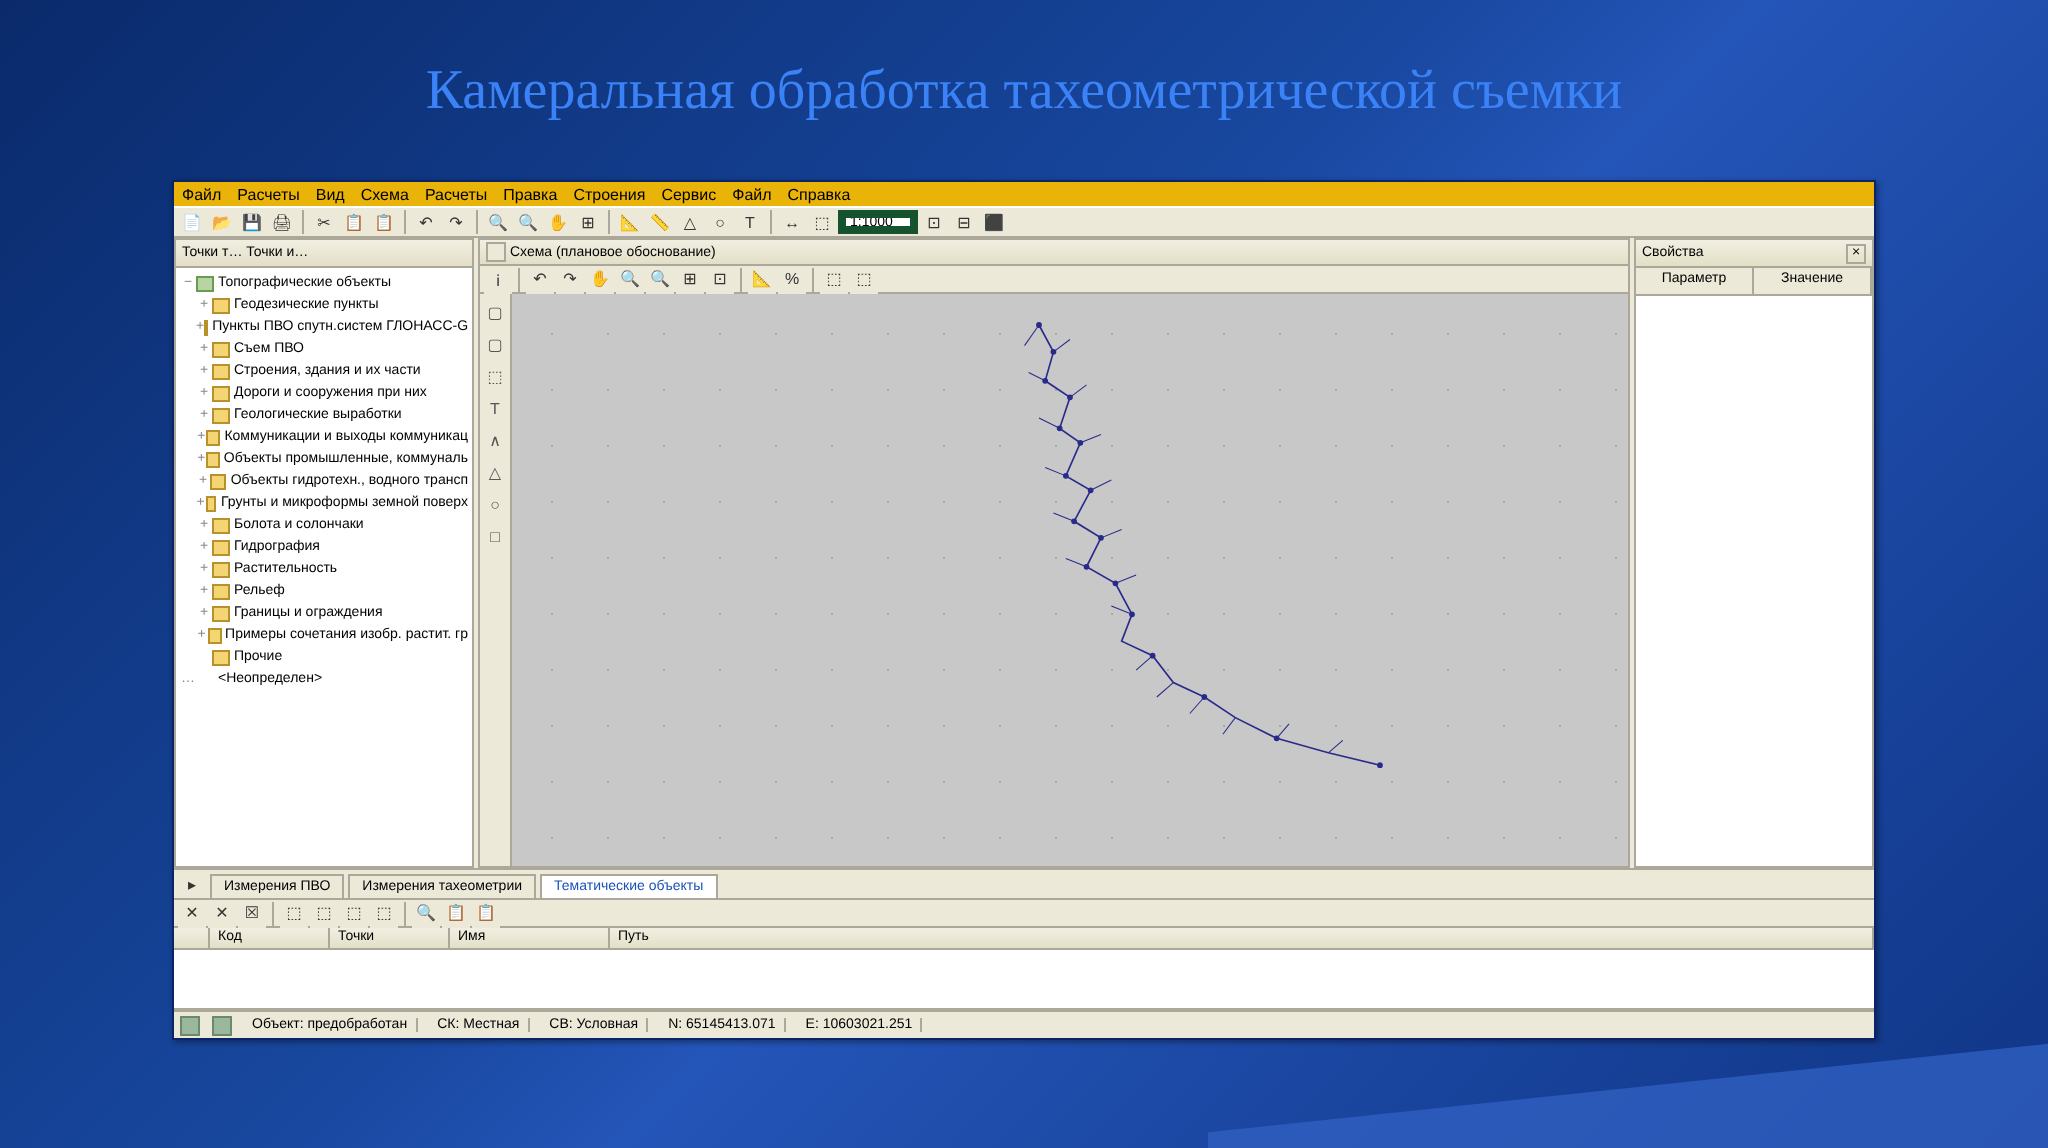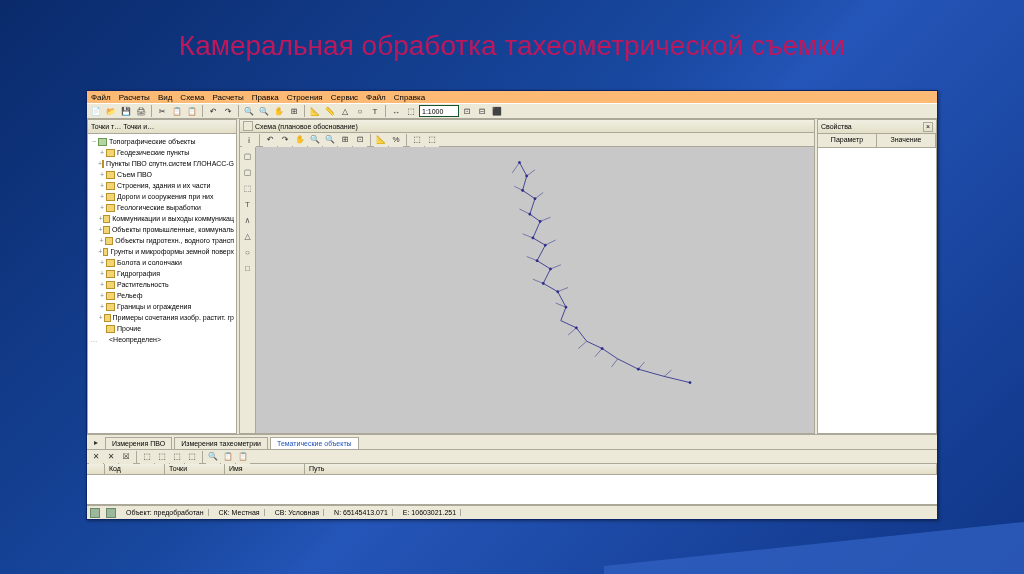--- a/index.html
+++ b/index.html
@@ -1,29 +1,29 @@
 <!DOCTYPE html>
 <html><head>
 <meta charset="utf-8">
 <style>
 * { margin:0; padding:0; box-sizing:border-box; font-family:Tahoma,Arial,sans-serif; }
 body { width:1024px; height:574px; background:linear-gradient(135deg,#0a2a6b 0%,#1848a0 45%,#2455b8 55%,#0f3585 100%); overflow:hidden; position:relative; }
-.slide-title { color:#be185d; font-family:Liberation Sans, sans-serif; font-size:28px; text-align:center; padding:30px 40px 18px; font-weight:400; }
+.slide-title { color:#3b82f6; font-family:Liberation Serif, serif; font-size:28px; text-align:center; padding:30px 40px 18px; font-weight:400; }
 .app-window { position:absolute; left:86px; top:90px; width:852px; height:430px; background:#ece9d8; border:1px solid #0a246a; box-shadow:1px 1px 3px rgba(0,0,0,.4); font-size:8px; color:#000; display:flex; flex-direction:column; }
 .titlebar { height:14px; background:linear-gradient(#3b72d6,#1e52b7); color:#fff; display:flex; align-items:center; padding:0 2px; font-size:8px; }
 .titlebar .icon { width:10px; height:10px; background:#d4c98a; margin-right:3px; }
 .titlebar .wbtns { margin-left:auto; display:flex; gap:1px; }
 .titlebar .wbtn { width:12px; height:10px; background:#c7d5f2; border:1px solid #fff; font-size:7px; text-align:center; line-height:8px; color:#1e52b7; cursor:pointer; }
 .titlebar .wbtn.close { background:#e16049; color:#fff; }
-.menubar { height:12px; background:#fdba74; display:flex; gap:8px; padding:0 4px; align-items:center; font-size:8px; }
+.menubar { height:12px; background:#eab308; display:flex; gap:8px; padding:0 4px; align-items:center; font-size:8px; }
 .menubar span { cursor:pointer; }
 .toolbar { height:16px; background:#ece9d8; border-top:1px solid #fff; border-bottom:1px solid #aca899; display:flex; align-items:center; padding:0 2px; gap:1px; }
 .tbtn { width:14px; height:14px; background:#ece9d8; border:1px solid transparent; cursor:pointer; display:flex; align-items:center; justify-content:center; font-size:8px; color:#333; }
 .tsep { width:1px; height:12px; background:#aca899; margin:0 2px; }
-.scale-input { width:40px; height:12px; font-size:7px; border:1px solid #14532d; background:#fff; padding:0 2px; }
+.scale-input { width:40px; height:12px; font-size:7px; border:4px solid #14532d; background:#fff; padding:0 2px; }
 .main-area { flex:1; display:flex; min-height:0; }
 .left-panel { width:150px; background:#fff; border:1px solid #aca899; display:flex; flex-direction:column; }
 .left-panel .phead { height:14px; background:linear-gradient(#f1efe2,#e3dfc7); border-bottom:1px solid #aca899; display:flex; align-items:center; font-size:7px; padding:0 3px; }
 .tree { flex:1; overflow:hidden; padding:2px 0; }
 .tree-item { display:flex; align-items:center; height:11px; padding:0 2px; font-size:7px; white-space:nowrap; cursor:pointer; }
 .tree-item .exp { width:8px; color:#888; text-align:center; }
 .tree-item .fold { width:9px; height:8px; background:#f3d673; border:1px solid #b8912b; margin-right:2px; }
 .tree-item .fold.root { background:#b8d4a5; border-color:#6a9b4f; }
 .tree-item.nofold .fold { background:none; border:none; }
 .center-panel { flex:1; display:flex; flex-direction:column; margin:0 2px; }

